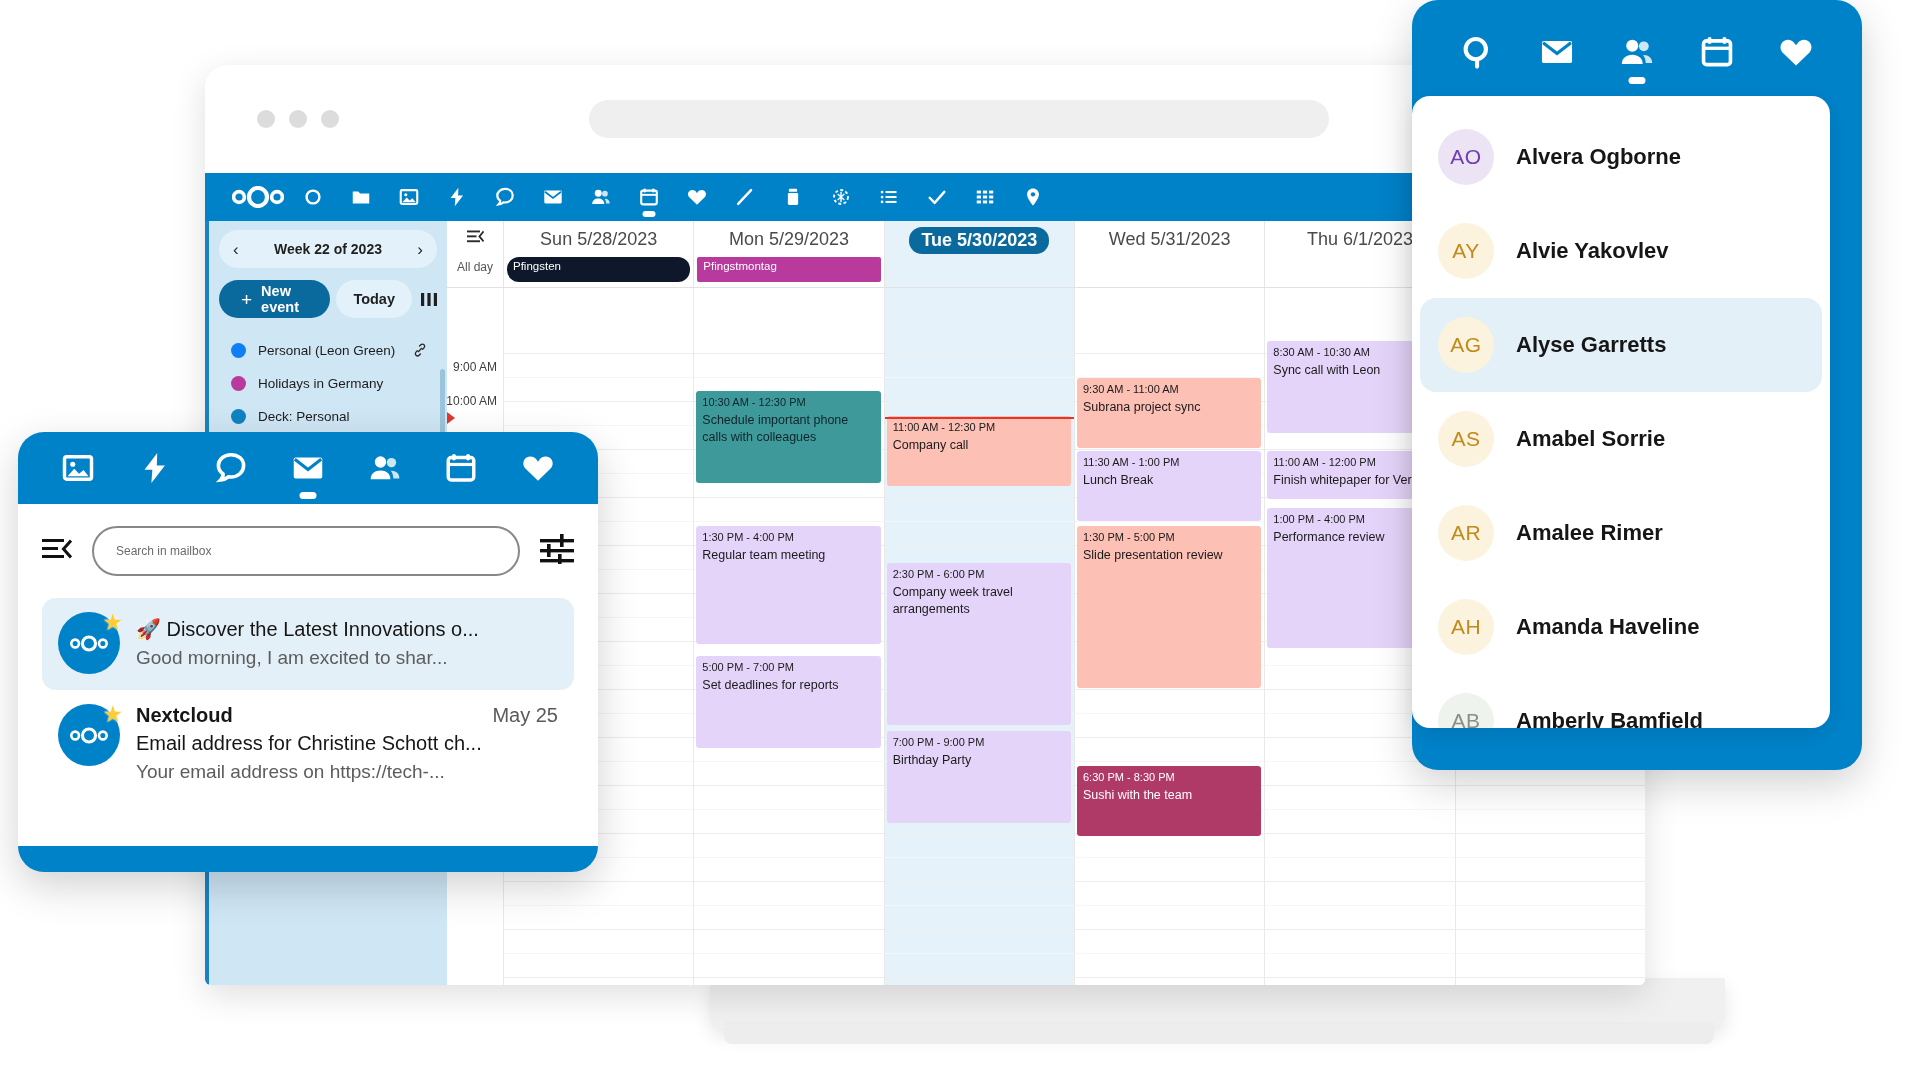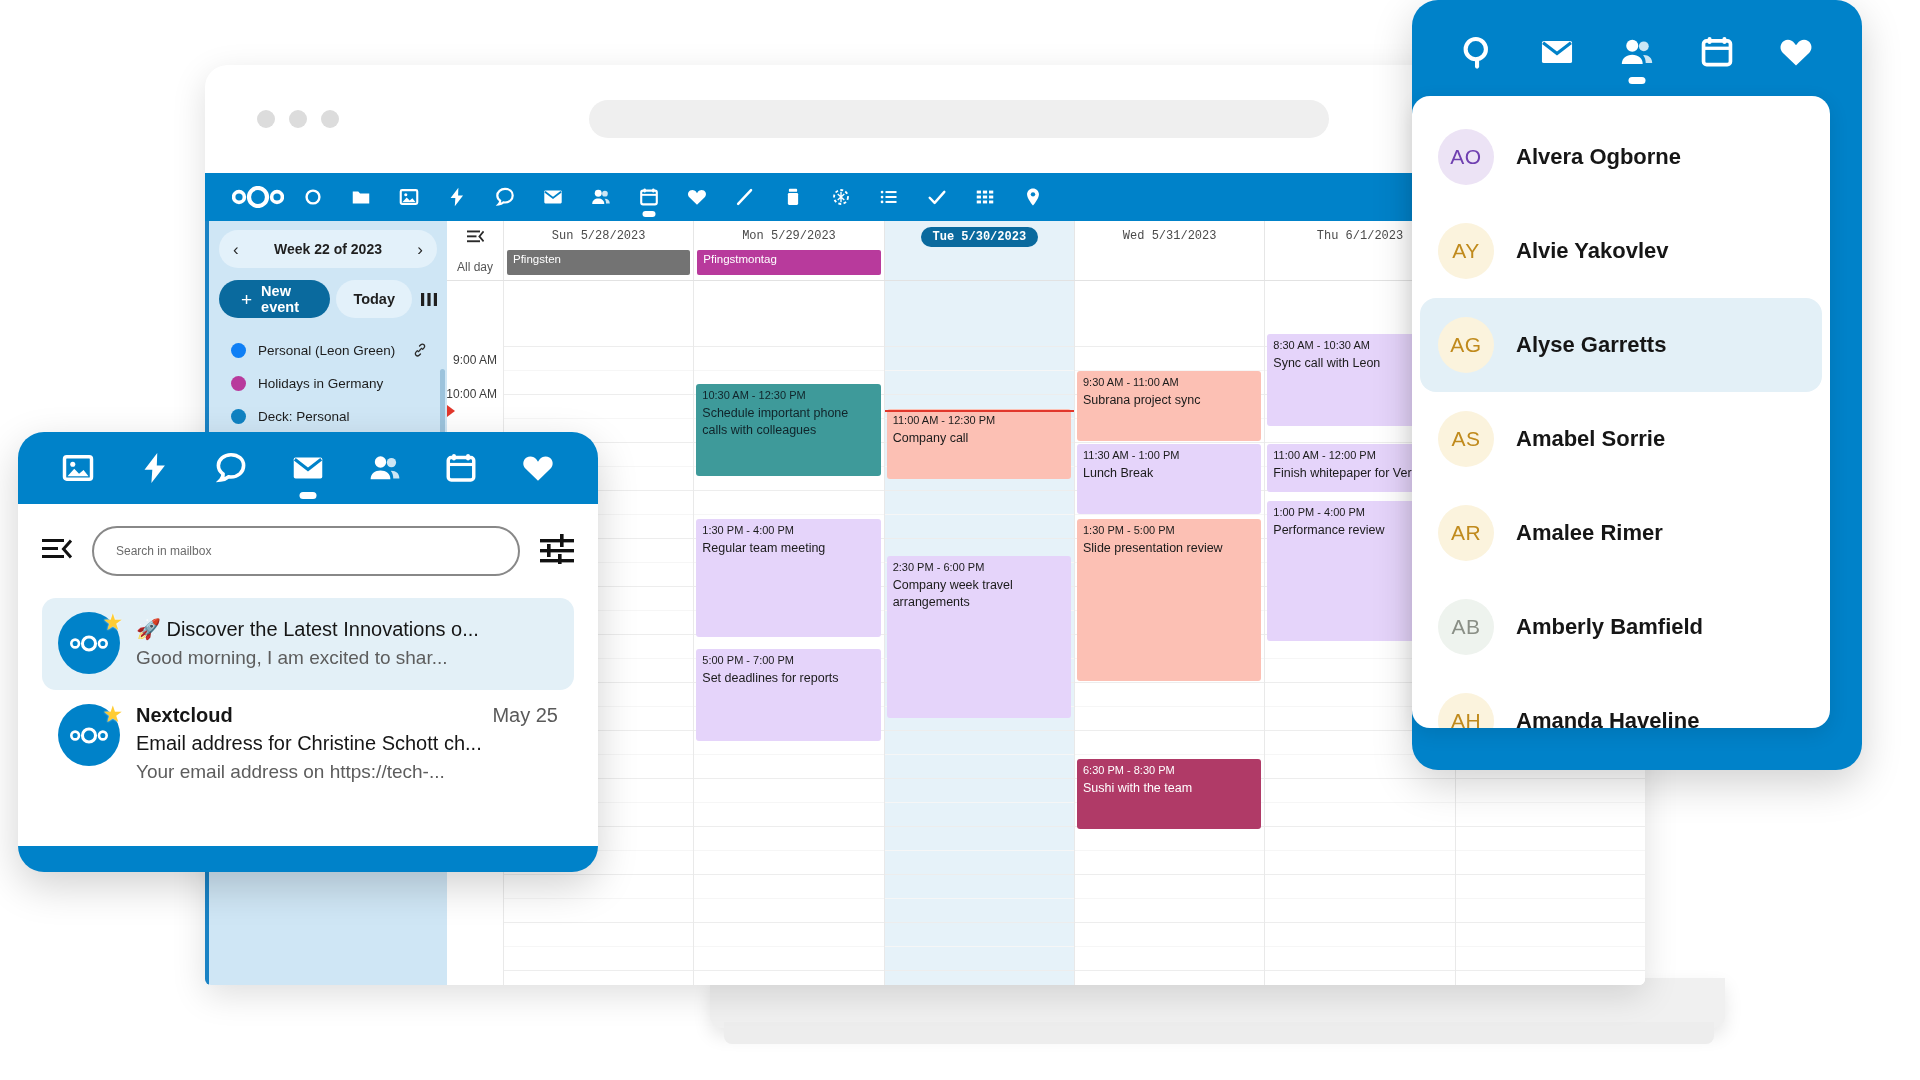--- a/index.html
+++ b/index.html
@@ -120,21 +120,21 @@
     width: 56px; flex: 0 0 56px; display: flex; flex-direction: column;
     align-items: center; justify-content: flex-start; padding-top: 8px;
   }
   .gutter-head .allday-lbl { font-size: 12px; color: #555; margin-top: 13px; }
   .day-col-head {
     flex: 1; min-width: 0; border-left: 1px solid #e6e6e6;
     display: flex; flex-direction: column; align-items: center;
     padding-top: 6px;
   }
   .day-col-head.today-col { background: #e6f2f9; }
-  .day-name { font-size: 12px; color: #4a4a4a; padding: 2px 0 5px; font-family: Liberation Mono, monospace; }
+  .day-name { font-size: 18px; color: #4a4a4a; padding: 2px 0 5px; }
   .day-name.today-pill {
     background: #0a6a9e; color: #fff; font-weight: bold;
     border-radius: 13px; padding: 3px 12px;
   }
   .allday-zone { width: 100%; height: 32px; padding: 2px 3px 0 3px; }
   .allday-ev {
     background: #b83a9c; color: #fff; font-size: 11.5px;
     padding: 3px 6px; border-radius: 2px; height: 25px;
     white-space: nowrap; overflow: hidden;
   }
@@ -455,21 +455,21 @@
                 <rect x="0" y="10.3" width="13" height="1.9" fill="#2a2a2a"></rect>
                 <path d="M16.6 1.4 L12.4 6.4 L16.6 11.4" fill="none" stroke="#2a2a2a" stroke-width="1.8"></path>
               </svg>
             </span>
             <span class="allday-lbl">All day</span>
           </div>
           <div id="head-slot" style="display:flex;flex:1;min-width:0;">
               <div class="day-col-head">
                 <div class="day-name">Sun 5/28/2023</div>
                 <div class="allday-zone">
-                  <div class="allday-ev" style="background: #737373;">Pfingsten</div>
+                  <div class="allday-ev" style="background: #0f172a; border-radius: 12px;">Pfingsten</div>
                 </div>
               </div>
               <div class="day-col-head">
                 <div class="day-name">Mon 5/29/2023</div>
                 <div class="allday-zone">
                   <div class="allday-ev" style="background: rgb(184, 58, 156);">Pfingstmontag</div>
                 </div>
               </div>
               <div class="day-col-head today-col">
                 <div class="day-name today-pill">Tue 5/30/2023</div>
@@ -599,20 +599,24 @@
                 <div class="hline" style="top: 689px;"></div>
                 <div class="now-line" style="top: 129px;"></div>
                 <div class="ev" style="top: 128px; height: 70px; background: rgb(252, 192, 180); color: rgb(27, 27, 27);">
                   <span class="t">11:00 AM - 12:30 PM</span>
                   <span class="s">Company call</span>
                 </div>
                 <div class="ev" style="top: 275px; height: 162px; background: rgb(229, 212, 250); color: rgb(27, 27, 27);">
                   <span class="t">2:30 PM - 6:00 PM</span>
                   <span class="s">Company week travel arrangements</span>
                 </div>
+                <div class="ev" style="top: 443px; height: 92px; background: rgb(229, 212, 250); color: rgb(27, 27, 27);">
+                  <span class="t">7:00 PM - 9:00 PM</span>
+                  <span class="s">Birthday Party</span>
+                </div>
               </div>
               <div class="day-col">
                 <div class="hline" style="top: 65px;"></div>
                 <div class="hline half" style="top: 89px;"></div>
                 <div class="hline" style="top: 113px;"></div>
                 <div class="hline half" style="top: 137px;"></div>
                 <div class="hline" style="top: 161px;"></div>
                 <div class="hline half" style="top: 185px;"></div>
                 <div class="hline" style="top: 209px;"></div>
                 <div class="hline half" style="top: 233px;"></div>
@@ -902,23 +906,23 @@
         </div>
         <div class="contact-row">
           <div class="contact-avatar" style="background: rgb(251, 243, 221); color: rgb(192, 138, 28);">AS</div>
           <div class="contact-name">Amabel Sorrie</div>
         </div>
         <div class="contact-row">
           <div class="contact-avatar" style="background: rgb(251, 243, 221); color: rgb(192, 138, 28);">AR</div>
           <div class="contact-name">Amalee Rimer</div>
         </div>
         <div class="contact-row">
+          <div class="contact-avatar" style="background: rgb(251, 243, 221); color: rgb(192, 138, 28);">AH</div>
+          <div class="contact-name">Amanda Haveline</div>
+        </div>
+        <div class="contact-row">
           <div class="contact-avatar" style="background: rgb(238, 243, 238); color: rgb(138, 143, 134);">AB</div>
           <div class="contact-name">Amberly Bamfield</div>
         </div>
-        <div class="contact-row">
-          <div class="contact-avatar" style="background: rgb(251, 243, 221); color: rgb(192, 138, 28);">AH</div>
-          <div class="contact-name">Amanda Haveline</div>
-        </div>
       </div>
   </div>
 
 </div>
 
 </body></html>

